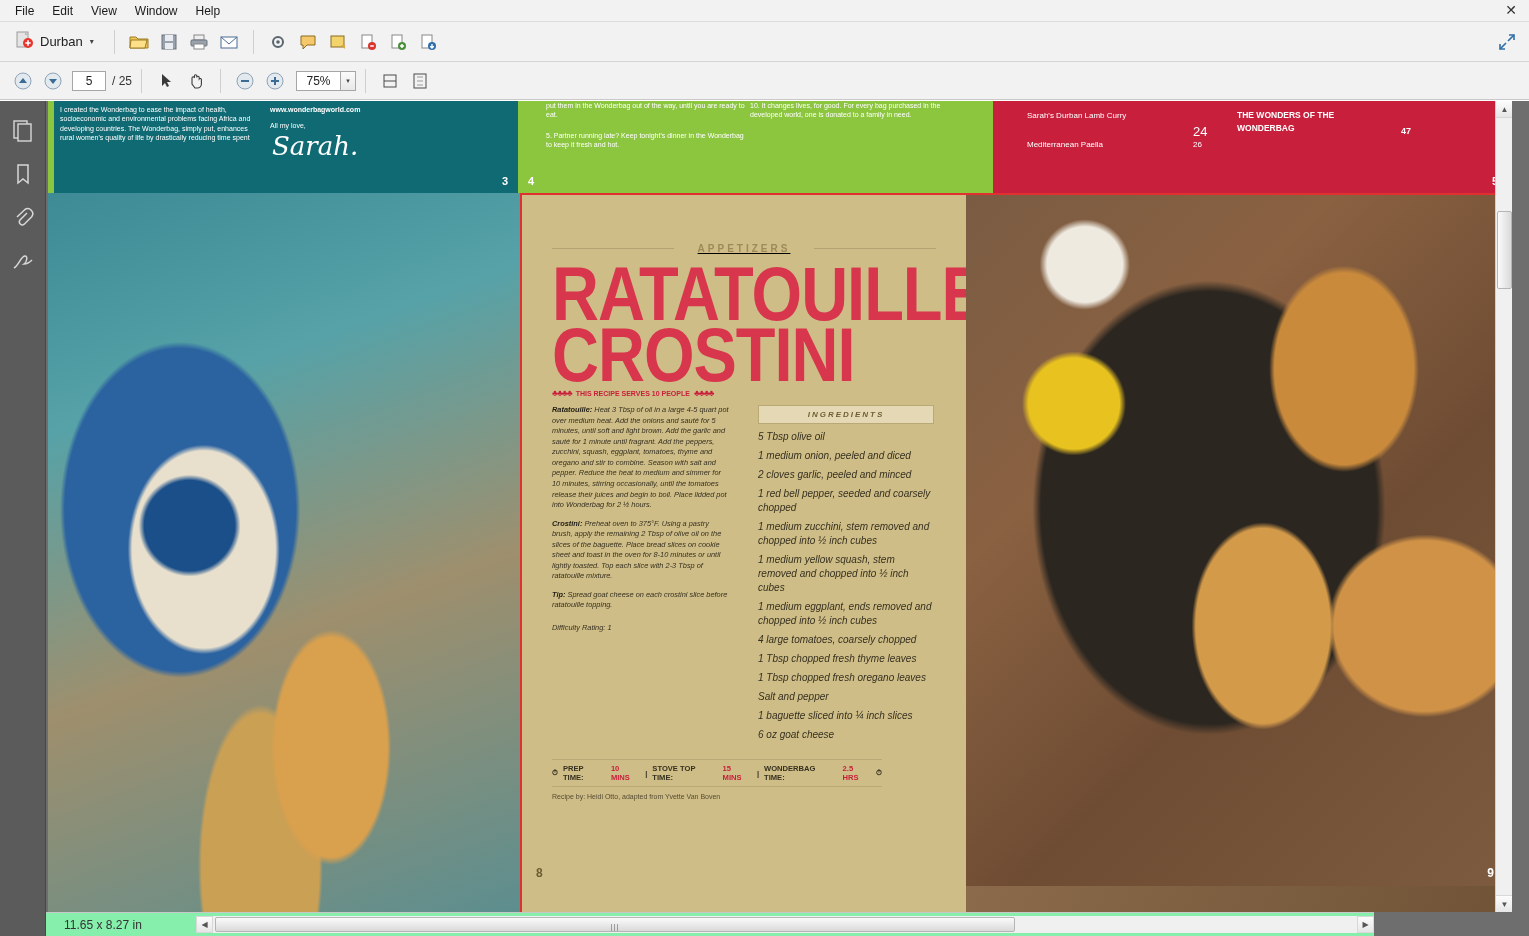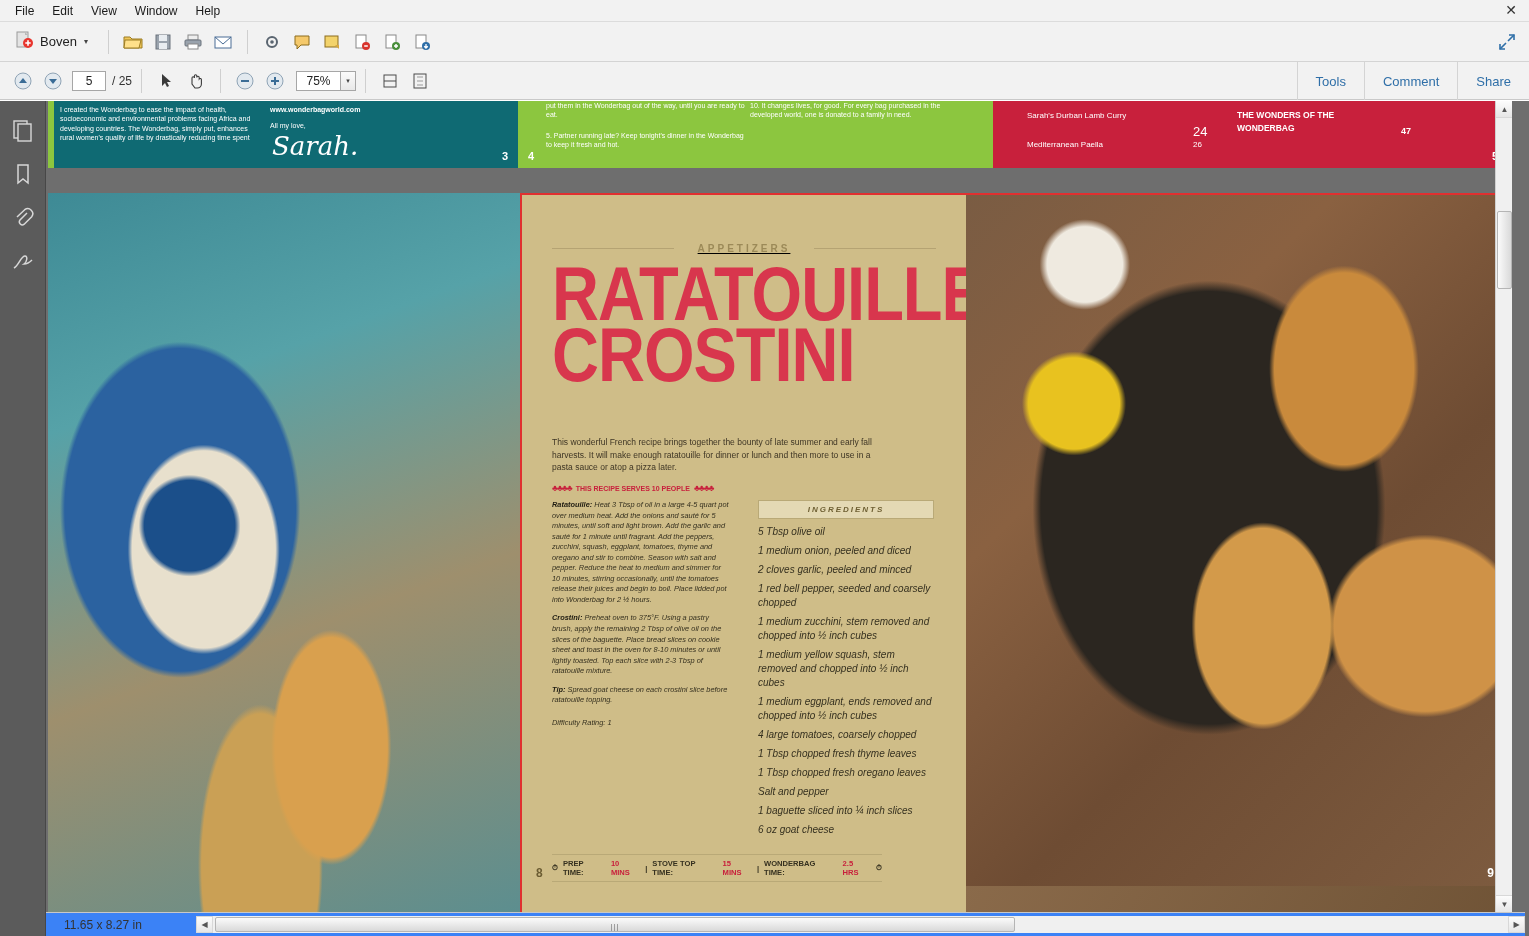--- a/index.html
+++ b/index.html
@@ -182,22 +182,22 @@
     width: 15px; height: 78px;
     background: linear-gradient(90deg,#fbfbfb,#d9d9d9);
     border: 1px solid #b5b5b5;
     border-radius: 2px;
   }
 
   
   .statusbar {
     position: absolute;
     left: 46px; bottom: 0;
-    width: 1479px; height: 24px;
-    background: #3b82f6;
+    width: 1328px; height: 24px;
+    background: #86efac;
     border-top: 1px solid #c8c8c8;
     display: flex;
     align-items: center;
     font-size: 12px;
     color: #333;
   }
   .statusbar .dims { padding-left: 18px; width: 150px; }
   .hscroll {
     position: relative;
     flex: 1;
@@ -229,21 +229,21 @@
   }
 
   
   .page-prev {
     position: absolute;
     left: 2px; top: 0;
     width: 1460px; height: 92px;
     display: flex;
   }
   .pp {
-    height: 67px;
+    height: 92px;
     position: relative;
     overflow: hidden;
     font-size: 7px;
     color: #fff;
     line-height: 1.35;
   }
   .pp3 { width: 470px; background: #0f6a73; }
   .pp4 { width: 475px; background: #8cc63f; }
   .pp5 { width: 515px; background: #c8203c; }
   .pp-left-bar {
@@ -443,21 +443,21 @@
 <div class="toolbar1">
   <div class="create-btn">
     <span>
       <svg width="18" height="18" viewBox="0 0 18 18">
         <rect x="2" y="1" width="11" height="15" fill="#e4e4e4" stroke="#9a9a9a"></rect>
         <path d="M10 1 L13 4 L10 4 Z" fill="#b9b9b9"></path>
         <circle cx="13" cy="12" r="5" fill="#e8352e"></circle>
         <path d="M13 9.3 v5.4 M10.3 12 h5.4" stroke="#fff" stroke-width="1.6"></path>
       </svg>
     </span>
-    <span>Boven</span>
+    <span>Durban</span>
     <span style="font-size:8px;color:#444">▾</span>
   </div>
 
   <div class="tb-sep"></div>
 
   <div class="tb-icon">
     <svg width="20" height="18" viewBox="0 0 20 18">
       <path d="M1 4 h6 l2 2 h10 v9 H1 Z" fill="#f0c75a" stroke="#9c7c23"></path>
       <path d="M2 7 h16 l-2 8 H1 Z" fill="#ffe08a" stroke="#9c7c23"></path>
     </svg>
@@ -590,25 +590,20 @@
       <path d="M3 9 h12" stroke="#4a4a4a"></path>
     </svg>
   </div>
   <div class="tb-icon">
     <svg width="18" height="18" viewBox="0 0 18 18">
       <rect x="3" y="2" width="12" height="14" fill="none" stroke="#4a4a4a"></rect>
       <path d="M6 5 h6 M6 9 h6 M6 13 h6" stroke="#9a9a9a"></path>
     </svg>
   </div>
 
-  <div class="right-tabs">
-    <div class="rt">Tools</div>
-    <div class="rt">Comment</div>
-    <div class="rt">Share</div>
-  </div>
 </div>
 
 <div class="main">
 
   <div class="leftrail">
     <div class="rail-icon">
       <svg width="24" height="24" viewBox="0 0 24 24">
         <rect x="3" y="3" width="13" height="17" fill="none" stroke="#d8d8d8" stroke-width="1.4"></rect>
         <rect x="7" y="6" width="13" height="17" fill="#5b5b5b" stroke="#d8d8d8" stroke-width="1.4"></rect>
       </svg>
@@ -670,21 +665,20 @@
 
           <div class="appetizers">
             <div class="line"></div>
             <div class="lbl">APPETIZERS</div>
             <div class="line"></div>
           </div>
 
           <div class="recipe-title">RATATOUILLE</div>
           <div class="recipe-title">CROSTINI</div>
 
-          <div class="recipe-intro">This wonderful French recipe brings together the bounty of late summer and early fall harvests. It will make enough ratatouille for dinner or lunch and then more to use in a pasta sauce or atop a pizza later.</div>
 
           <div class="serves-row">
             <span class="forks">♣♣♣♣</span>
             <span class="stxt">THIS RECIPE SERVES 10 PEOPLE</span>
             <span class="forks">♣♣♣♣</span>
           </div>
 
           <div class="cols">
             <div class="colA">
               <p style="margin:0 0 8px 0">

